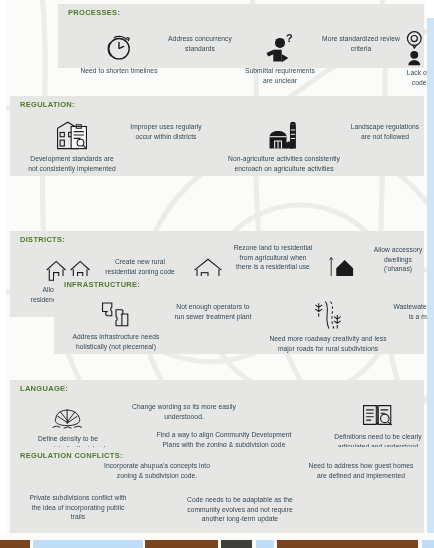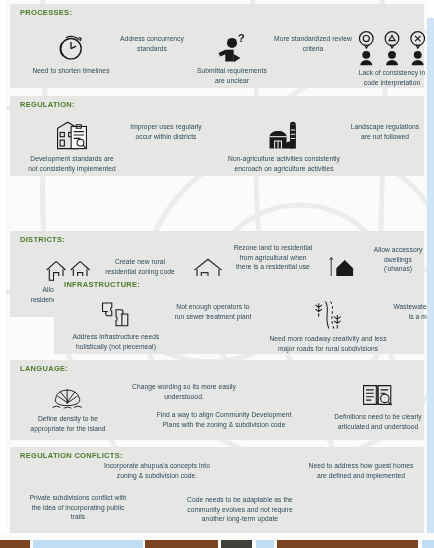--- a/index.html
+++ b/index.html
@@ -63,21 +63,21 @@
     <circle cx="300" cy="300" r="95"></circle>
   </g>
 </svg>
 
 <div class="frame">
 
   <div class="edge-left"></div>
   <div class="edge-right"></div>
   <div class="edge-right-top"></div>
 
-  <div class="section" style="top:4px;height:84px;">
+  <div class="section" style="top:4px;height:64px;margin-left:48px;">
     <div class="sec-title">PROCESSES:</div>
 
     <div class="item" style="left:6px;top:26px;width:110px;">
       <svg class="icon" width="34" height="34" viewBox="0 0 40 40">
         <g stroke="#1a1a1a" stroke-width="1.6" fill="none">
           <circle cx="20" cy="22" r="12"></circle>
           <path d="M20 22 L20 14"></path>
             <path d="M20 22 L26 19"></path>
           <path d="M14 9 A 13 13 0 0 1 30 12" stroke-width="1.4"></path>
           <path d="M29 9 l3 1 -1 3" stroke-width="1.4"></path>
@@ -291,21 +291,21 @@
       <span class="txt">Need more roadway creativity and less
 major roads for rural subdivisions</span>
     </div>
 
     <div class="item" style="left:324px;top:26px;width:108px;">
       <span class="txt">Wastewater infrastructure
 is a major need</span>
     </div>
   </div>
 
-  <div class="section" style="top:360px;height:80px;padding-left:24px;">
+  <div class="section" style="top:380px;height:80px;padding-left:24px;">
     <div class="sec-title">LANGUAGE:</div>
 
     <div class="item" style="left:2px;top:22px;width:112px;">
       <svg class="icon" width="38" height="30" viewBox="0 0 44 34">
         <g stroke="#1a1a1a" stroke-width="1.1" fill="none">
           <path d="M8 18 C 10 6, 32 6, 35 18 C 38 24, 30 27, 21 27 C 12 27, 5 24, 8 18 z"></path>
           <path d="M21 8 v17 M13 11 l10 12 M30 11 l-9 12 M10 16 l12 8 M33 16 l-12 8"></path>
           <path d="M4 29 q5 -3 9 0 M17 30 q5 -3 9 0 M29 29 q5 -3 9 0"></path>
         </g>
       </svg>

